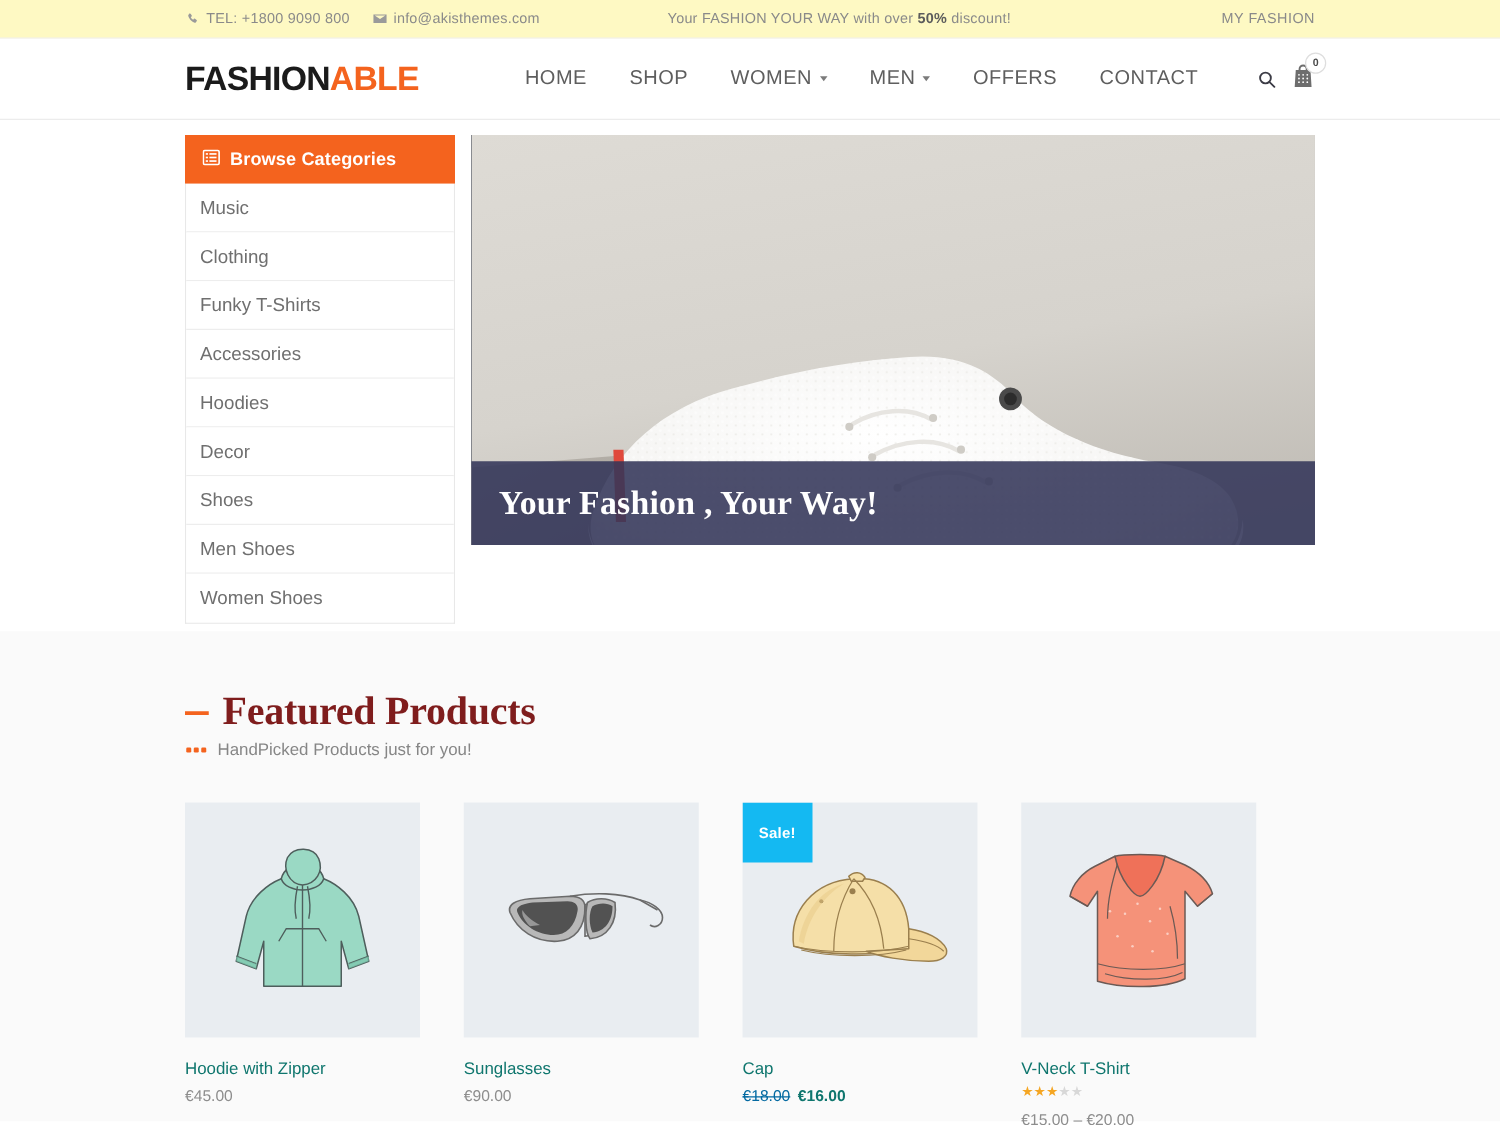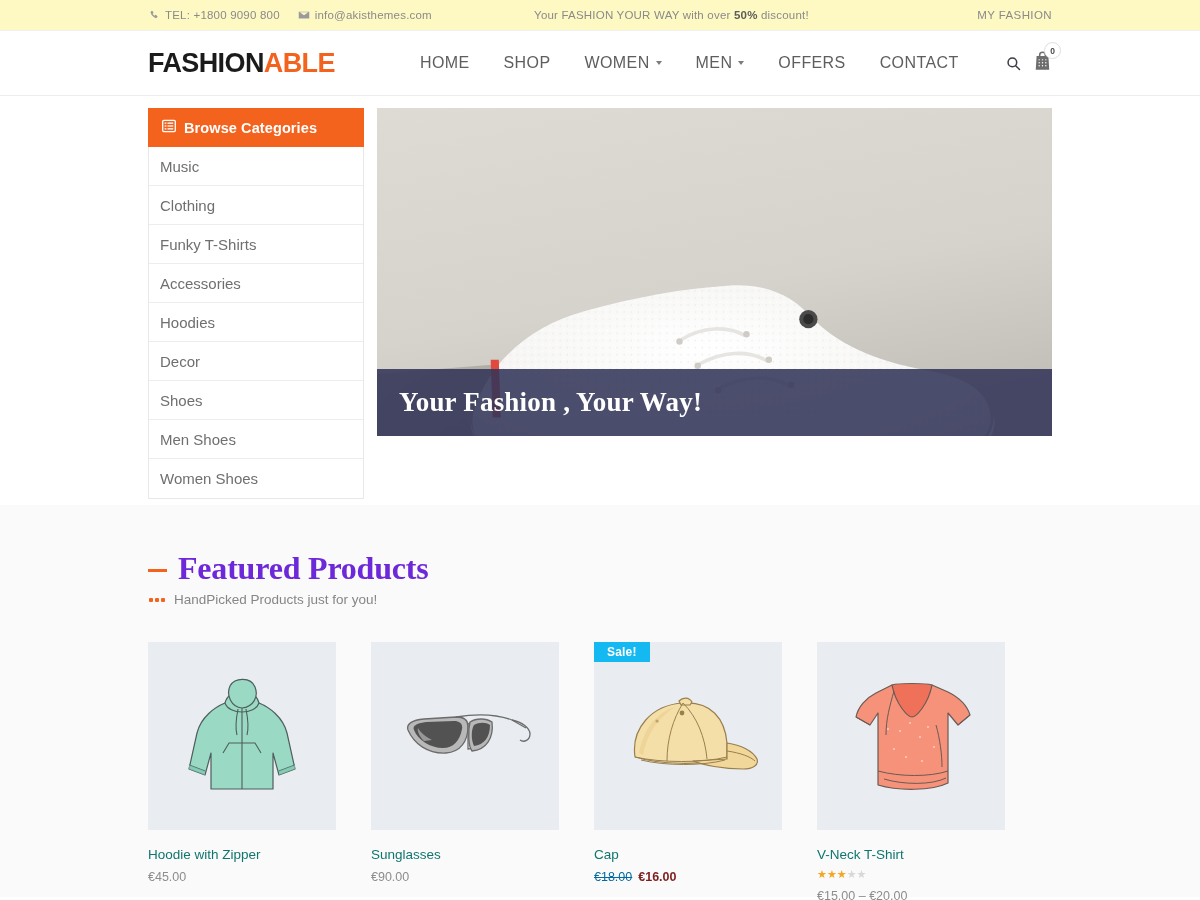--- a/index.html
+++ b/index.html
@@ -122,45 +122,45 @@
     letter-spacing:.2px;
   }
 
   
   .featured { background:#fafafa; padding:46px 148px 0 148px; height:392px; }
   .feat-head { display:flex; flex-direction:column; }
   .feat-title-row { display:flex; align-items:center; gap:11px; }
   .dash { width:19px; height:3px; background:#f4631e; display:block; margin-top:4px; }
   .feat-title {
     font-family:"Liberation Serif", serif;
-    font-size:32px; font-weight:bold; color:#6d28d9;
+    font-size:32px; font-weight:bold; color:#7f1d1d;
     letter-spacing:-.2px; line-height:1.1;
   }
   .feat-sub-row { display:flex; align-items:center; gap:9px; margin-top:6px; margin-left:1px; }
   .dots { display:flex; gap:2px; }
   .dots i { width:4px; height:4px; background:#f4631e; display:block; border-radius:1px; }
   .feat-sub { font-size:13.5px; color:#868686; }
 
   .products { display:flex; gap:35px; margin-top:35px; }
   .card { width:188px; cursor:pointer; }
   .thumb {
     width:188px; height:188px;
     background:#e9edf1; position:relative; overflow:hidden;
     display:flex; align-items:center; justify-content:center;
   }
   .sale-badge {
     position:absolute; top:0; left:0;
     background:#14b9f2; color:#fff;
     font-size:12px; font-weight:bold;
-    padding:3px 13px; z-index:3; letter-spacing:.2px;
+    padding:17px 13px; z-index:3; letter-spacing:.2px;
   }
   .p-name { margin-top:17px; font-size:13.5px; color:#0f766e; }
   .p-price { margin-top:8px; font-size:12.5px; color:#8d8d8d; }
   .p-price .old { text-decoration:line-through; color:#0369a1; margin-right:6px; }
-  .p-price .new { color:#7f1d1d; font-weight:bold;text-align:center; }
+  .p-price .new { color:#0f766e; font-weight:bold;text-align:center; }
   .stars { margin-top:7px; display:flex; gap:0px; font-size:11px; line-height:1; }
   .stars .s { color:#f5a623; }
   .stars .e { color:#d8d8d8; }
   .p-range { margin-top:9px; font-size:12.5px; color:#8d8d8d; }
 </style>
 </head>
 <body>
 
 <div class="topbar">
   <div class="topbar-inner">

